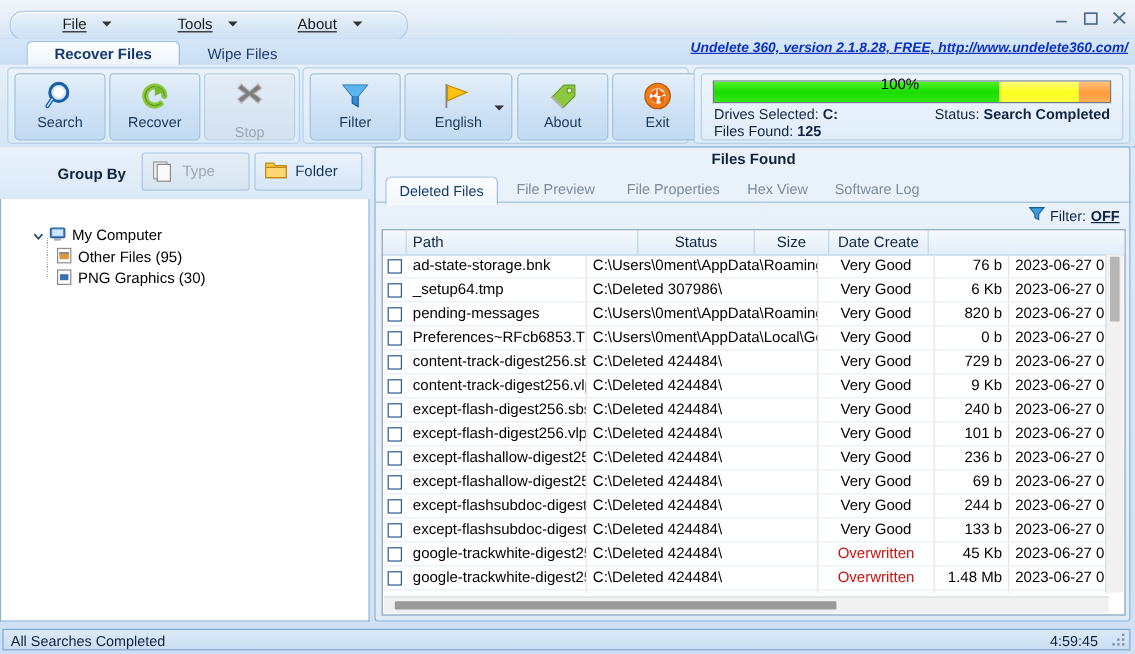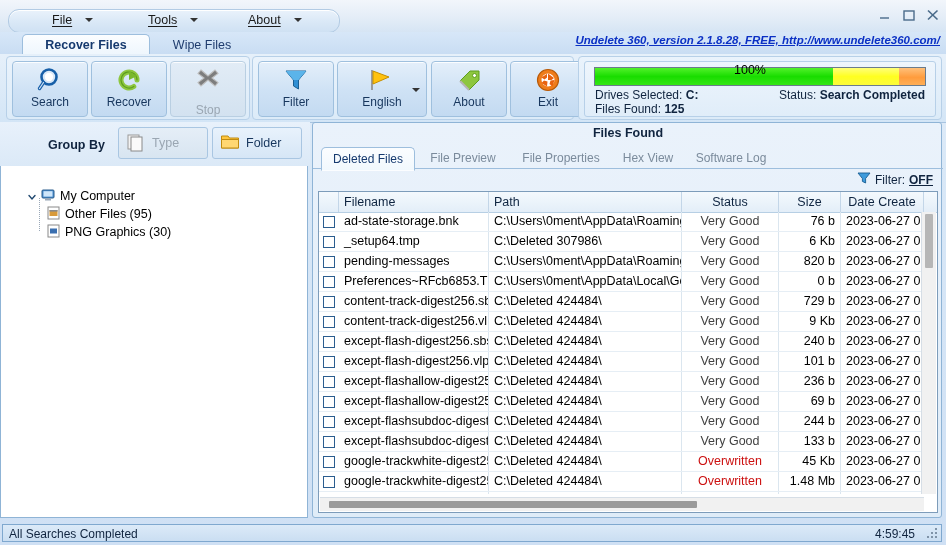--- a/index.html
+++ b/index.html
@@ -158,21 +158,21 @@
   .trow2{height:19px;display:flex;align-items:center;border-bottom:1px solid #e6eef5;}
   .td{height:19px;line-height:19px;font-size:12.5px;box-sizing:border-box;
     padding:0 5px;overflow:hidden;white-space:nowrap;}
   .td.chk{padding:0;display:flex;align-items:center;justify-content:center;}
   .cbox{width:12px;height:12px;border:1px solid #2b5d8f;background:#fff;box-sizing:border-box;}
   .td.name{border-right:1px solid #dbe6ef;}
   .td.path{border-right:1px solid #dbe6ef;}
   .td.status{text-align:center;border-right:1px solid #dbe6ef;}
   .td.size{text-align:right;border-right:1px solid #dbe6ef;}
   .td.date{text-align:left;}
-  .s-good{color:#404040;}
+  .s-good{color:#000000;}
   .s-over{color:#cc1111;}
 
   .vscroll{position:absolute;right:1px;top:20px;width:14px;height:282px;background:#f1f1f1;
     border-left:1px solid #d6dee6;}
   .vthumb{position:absolute;left:3px;top:2px;width:8px;height:54px;background:#b6b6b6;border-radius:1px;}
   .hscroll{position:absolute;left:1px;bottom:1px;width:604px;height:13px;background:#f1f1f1;
     border-top:1px solid #d6dee6;}
   .hthumb{position:absolute;left:9px;top:3px;width:368px;height:7px;background:#9a9a9a;border-radius:1px;}
 
   
@@ -437,21 +437,20 @@
           <path d="M1 2 H13 L8.6 7.5 V12 L5.4 10.4 V7.5 Z" fill="#3e9bdc" stroke="#1a5f93" stroke-width="0.9"></path>
         </svg>
       </span>
       <span class="ft">Filter:</span>
       <span class="fv">OFF</span>
     </div>
 
     <div class="tablebox">
       <div class="thead" id="thead">
           <div class="th c" style="width: 20px;"></div>
-          <div class="th" style="width: 150px;">Filename</div>
           <div class="th" style="width: 193px;">Path</div>
           <div class="th c" style="width: 97px;">Status</div>
           <div class="th c" style="width: 62px;">Size</div>
           <div class="th c" style="width: 83px;">Date Create</div>
         </div>
       <div class="rowswrap" id="rowswrap">
           <div class="trow2">
             <div class="td chk" style="width: 20px;">
               <span class="cbox"></span>
             </div>

